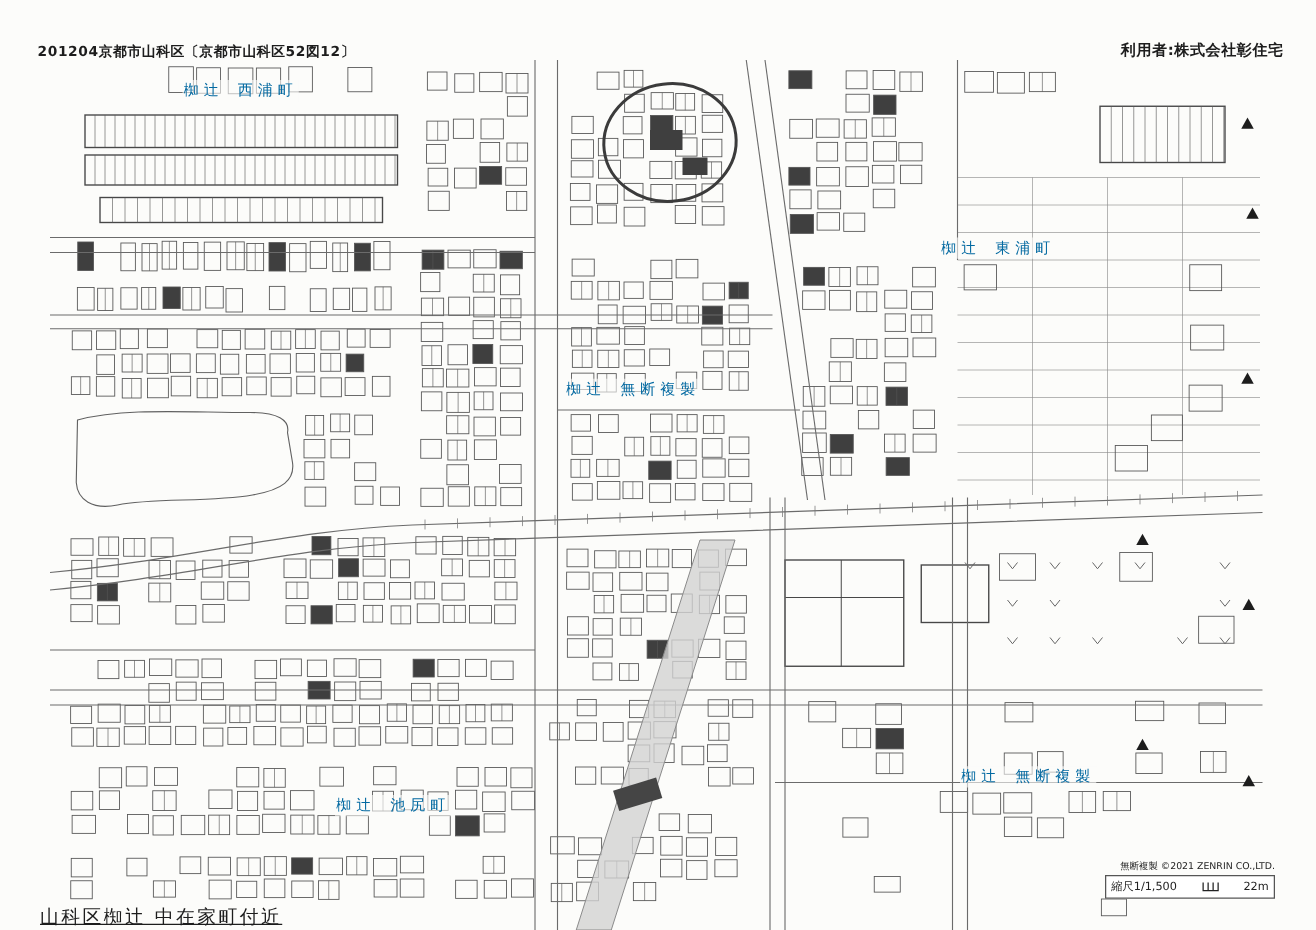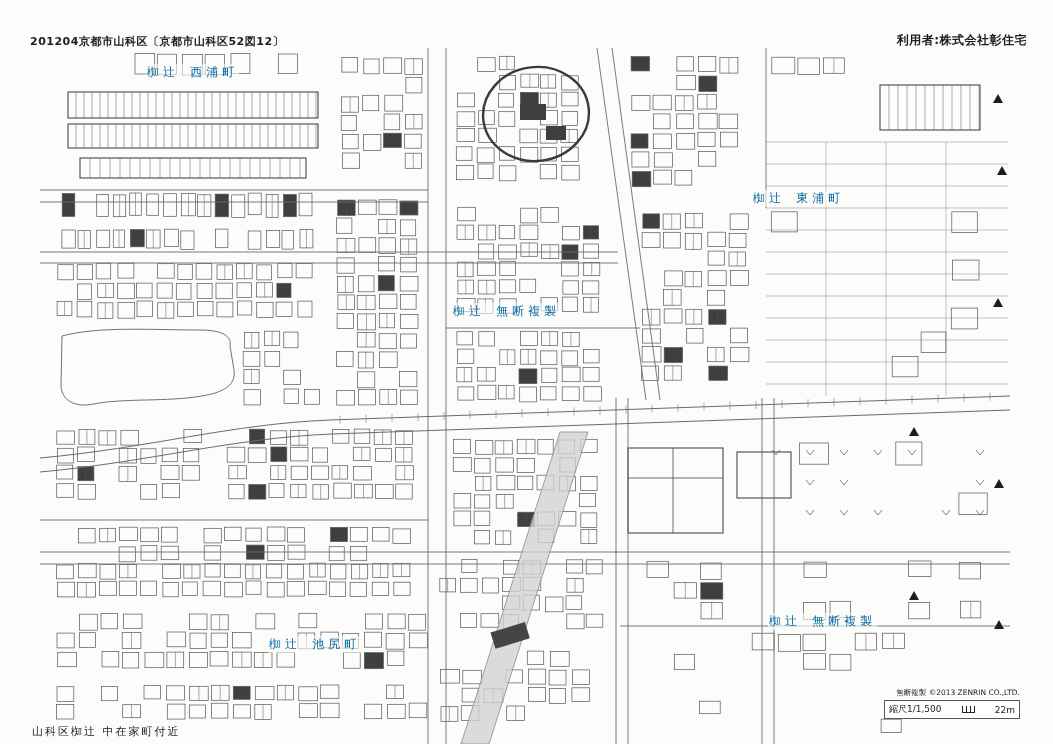--- a/index.html
+++ b/index.html
@@ -17,21 +17,21 @@
   .hdr-right{right:26px;top:32px;font-size:12px;}
   .map-label{
     position:absolute;font-size:12px;letter-spacing:4px;color:#0369a1;
     white-space:nowrap;background:rgba(252,252,250,.6);padding:0 1px;font-family:Liberation Mono, monospace;
   }
   #lbl-0{left:146px;top:64px;}
   #lbl-1{left:752px;top:190px;}
   #lbl-2{left:452px;top:303px;}
   #lbl-3{left:268px;top:636px;}
   #lbl-4{left:768px;top:613px;}
-  .ftr-left{position:absolute;left:32px;top:724px;font-size:11px;letter-spacing:2px;color:#1d1d1d;white-space:nowrap;}
+  .ftr-left{position:absolute;left:32px;top:724px;font-size:15px;letter-spacing:2px;color:#1d1d1d;white-space:nowrap;text-decoration:underline;}
   .br-cluster{position:absolute;left:884px;top:688px;width:136px;font-size:8px;color:#222;}
   .copyright{font-size:7.5px;text-align:right;margin-bottom:2px;white-space:nowrap;}
   .scale-row{display:flex;align-items:center;gap:20px;border:1px solid #555;background:#fff;padding:2px 4px;font-size:9px;white-space:nowrap;justify-content:flex-end;}
   .bar{position:relative;display:inline-block;width:56px;height:6px;border-bottom:1px solid #222;}
   .bar i{position:absolute;bottom:0;width:1px;height:6px;background:#222;}
   .bar i:nth-child(1){left:0;}
   .bar i:nth-child(2){left:33%;}
   .bar i:nth-child(3){left:66%;}
   .bar i:nth-child(4){right:0;}
 </style>
@@ -918,21 +918,21 @@
 
   <div class="map-label" id="lbl-0">椥辻 西浦町</div>
   <div class="map-label" id="lbl-1">椥辻 東浦町</div>
   <div class="map-label" id="lbl-2">椥辻 無断複製</div>
   <div class="map-label" id="lbl-3">椥辻 池尻町</div>
   <div class="map-label" id="lbl-4">椥辻 無断複製</div>
 
   <div class="ftr-left">山科区椥辻 中在家町付近</div>
 
   <div class="br-cluster">
-    <div class="copyright">無断複製 ©2013 ZENRIN CO.,LTD.</div>
+    <div class="copyright">無断複製 ©2021 ZENRIN CO.,LTD.</div>
     <div class="scale-row">
       <span>縮尺1/1,500</span>
       <span class="bar">
           <i></i>
           <i></i>
           <i></i>
           <i></i>
         </span>
       <span>22m</span>
     </div>

